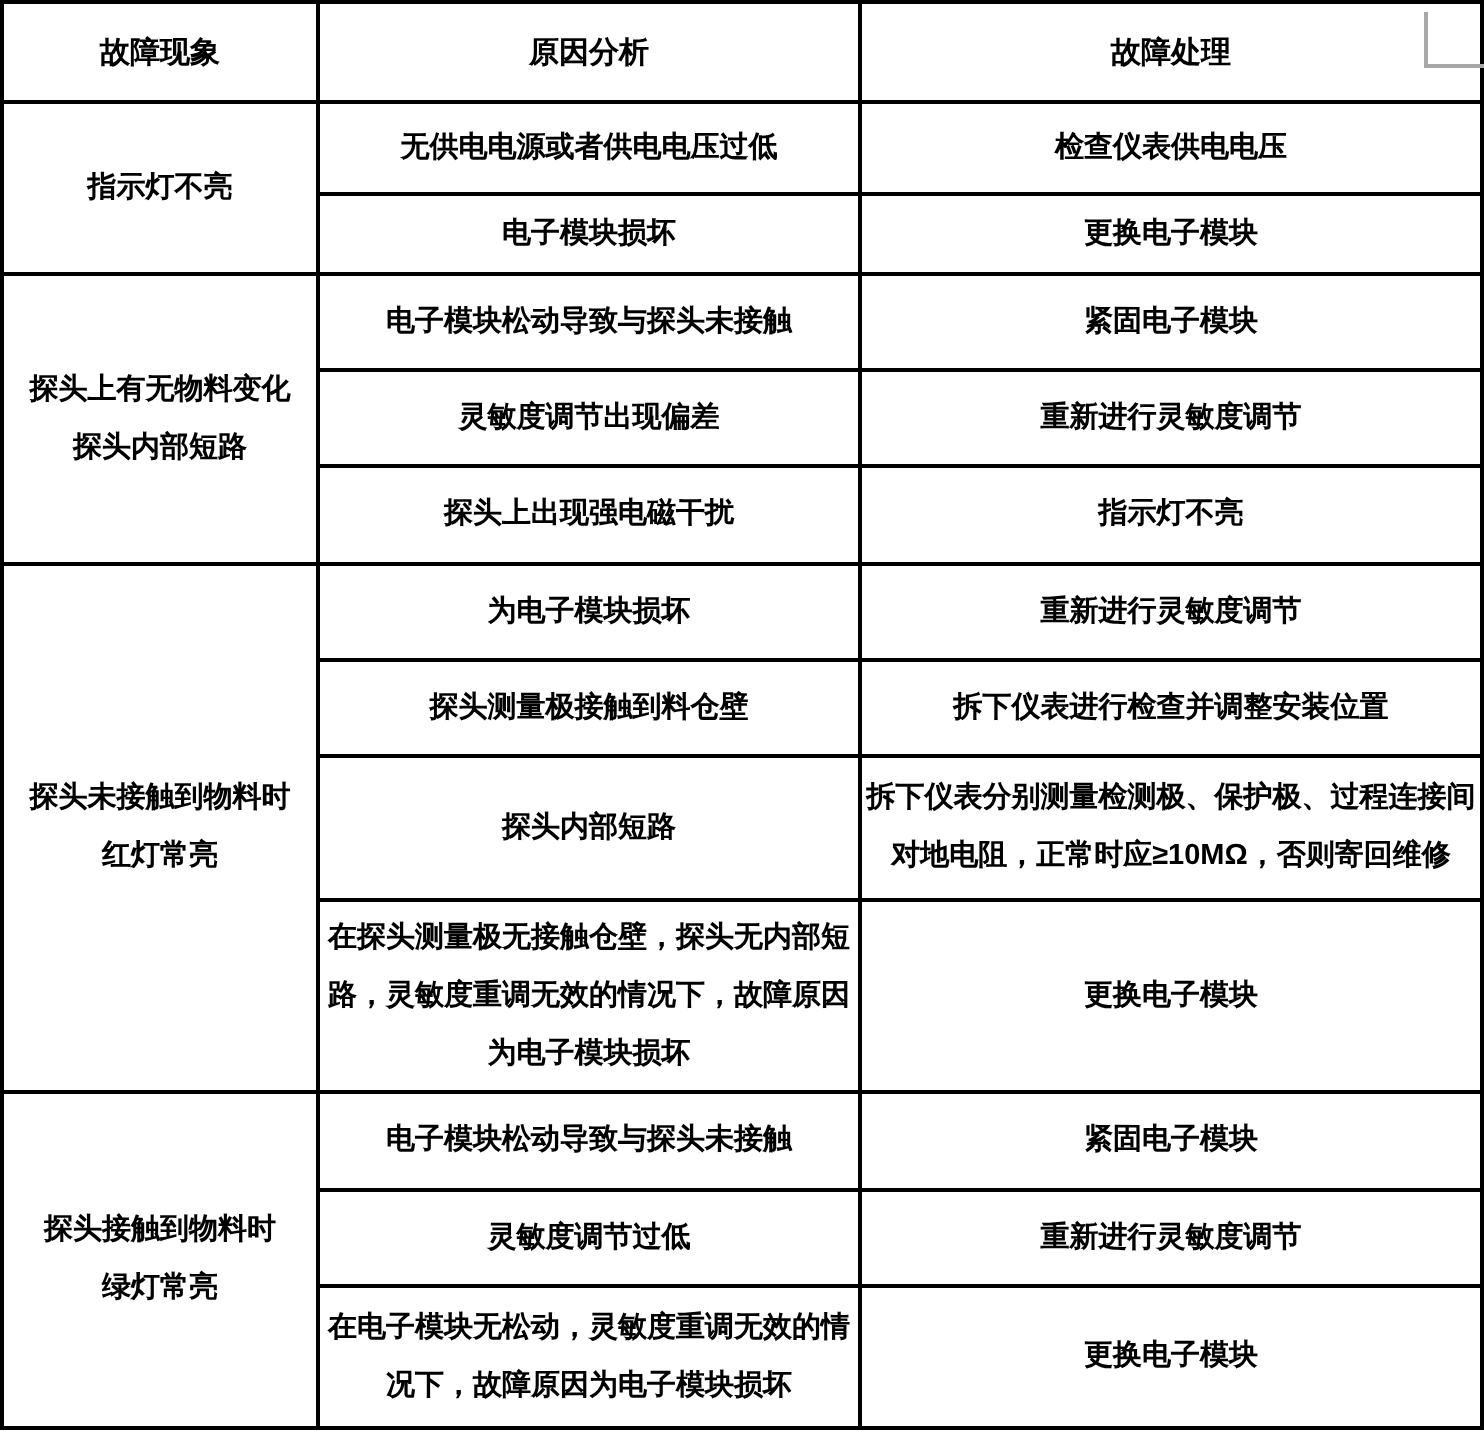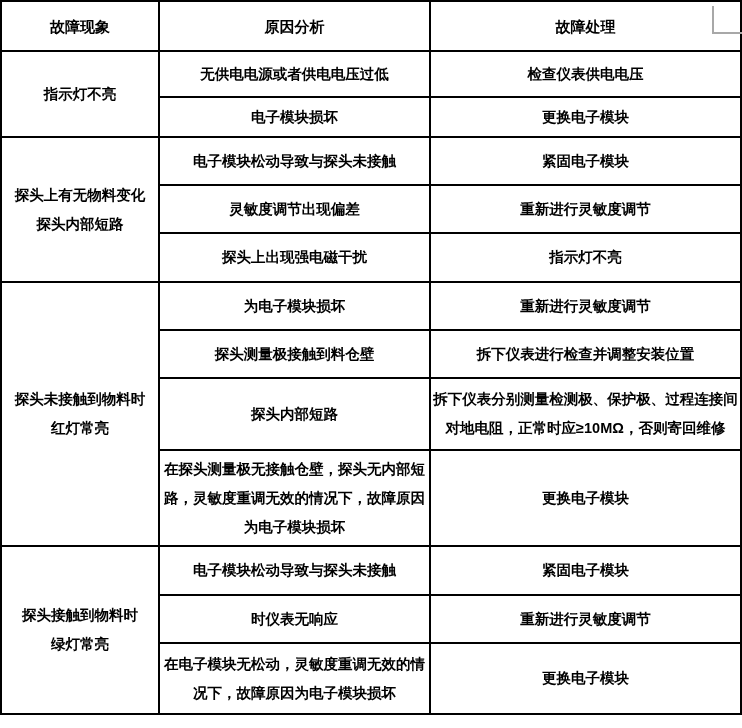--- a/index.html
+++ b/index.html
@@ -121,21 +121,21 @@
       <td>更换电子模块</td>
     </tr>
 
     <tr style="height:49px">
       <td rowspan="3">探头接触到物料时
 绿灯常亮</td>
       <td>电子模块松动导致与探头未接触</td>
       <td>紧固电子模块</td>
     </tr>
     <tr style="height:48px">
-      <td>时仪表无响应</td>
+      <td>灵敏度调节过低</td>
       <td>重新进行灵敏度调节</td>
     </tr>
     <tr style="height:71px">
       <td>在电子模块无松动，灵敏度重调无效的情
 况下，故障原因为电子模块损坏</td>
       <td>更换电子模块</td>
     </tr>
   </tbody>
 </table>
 

